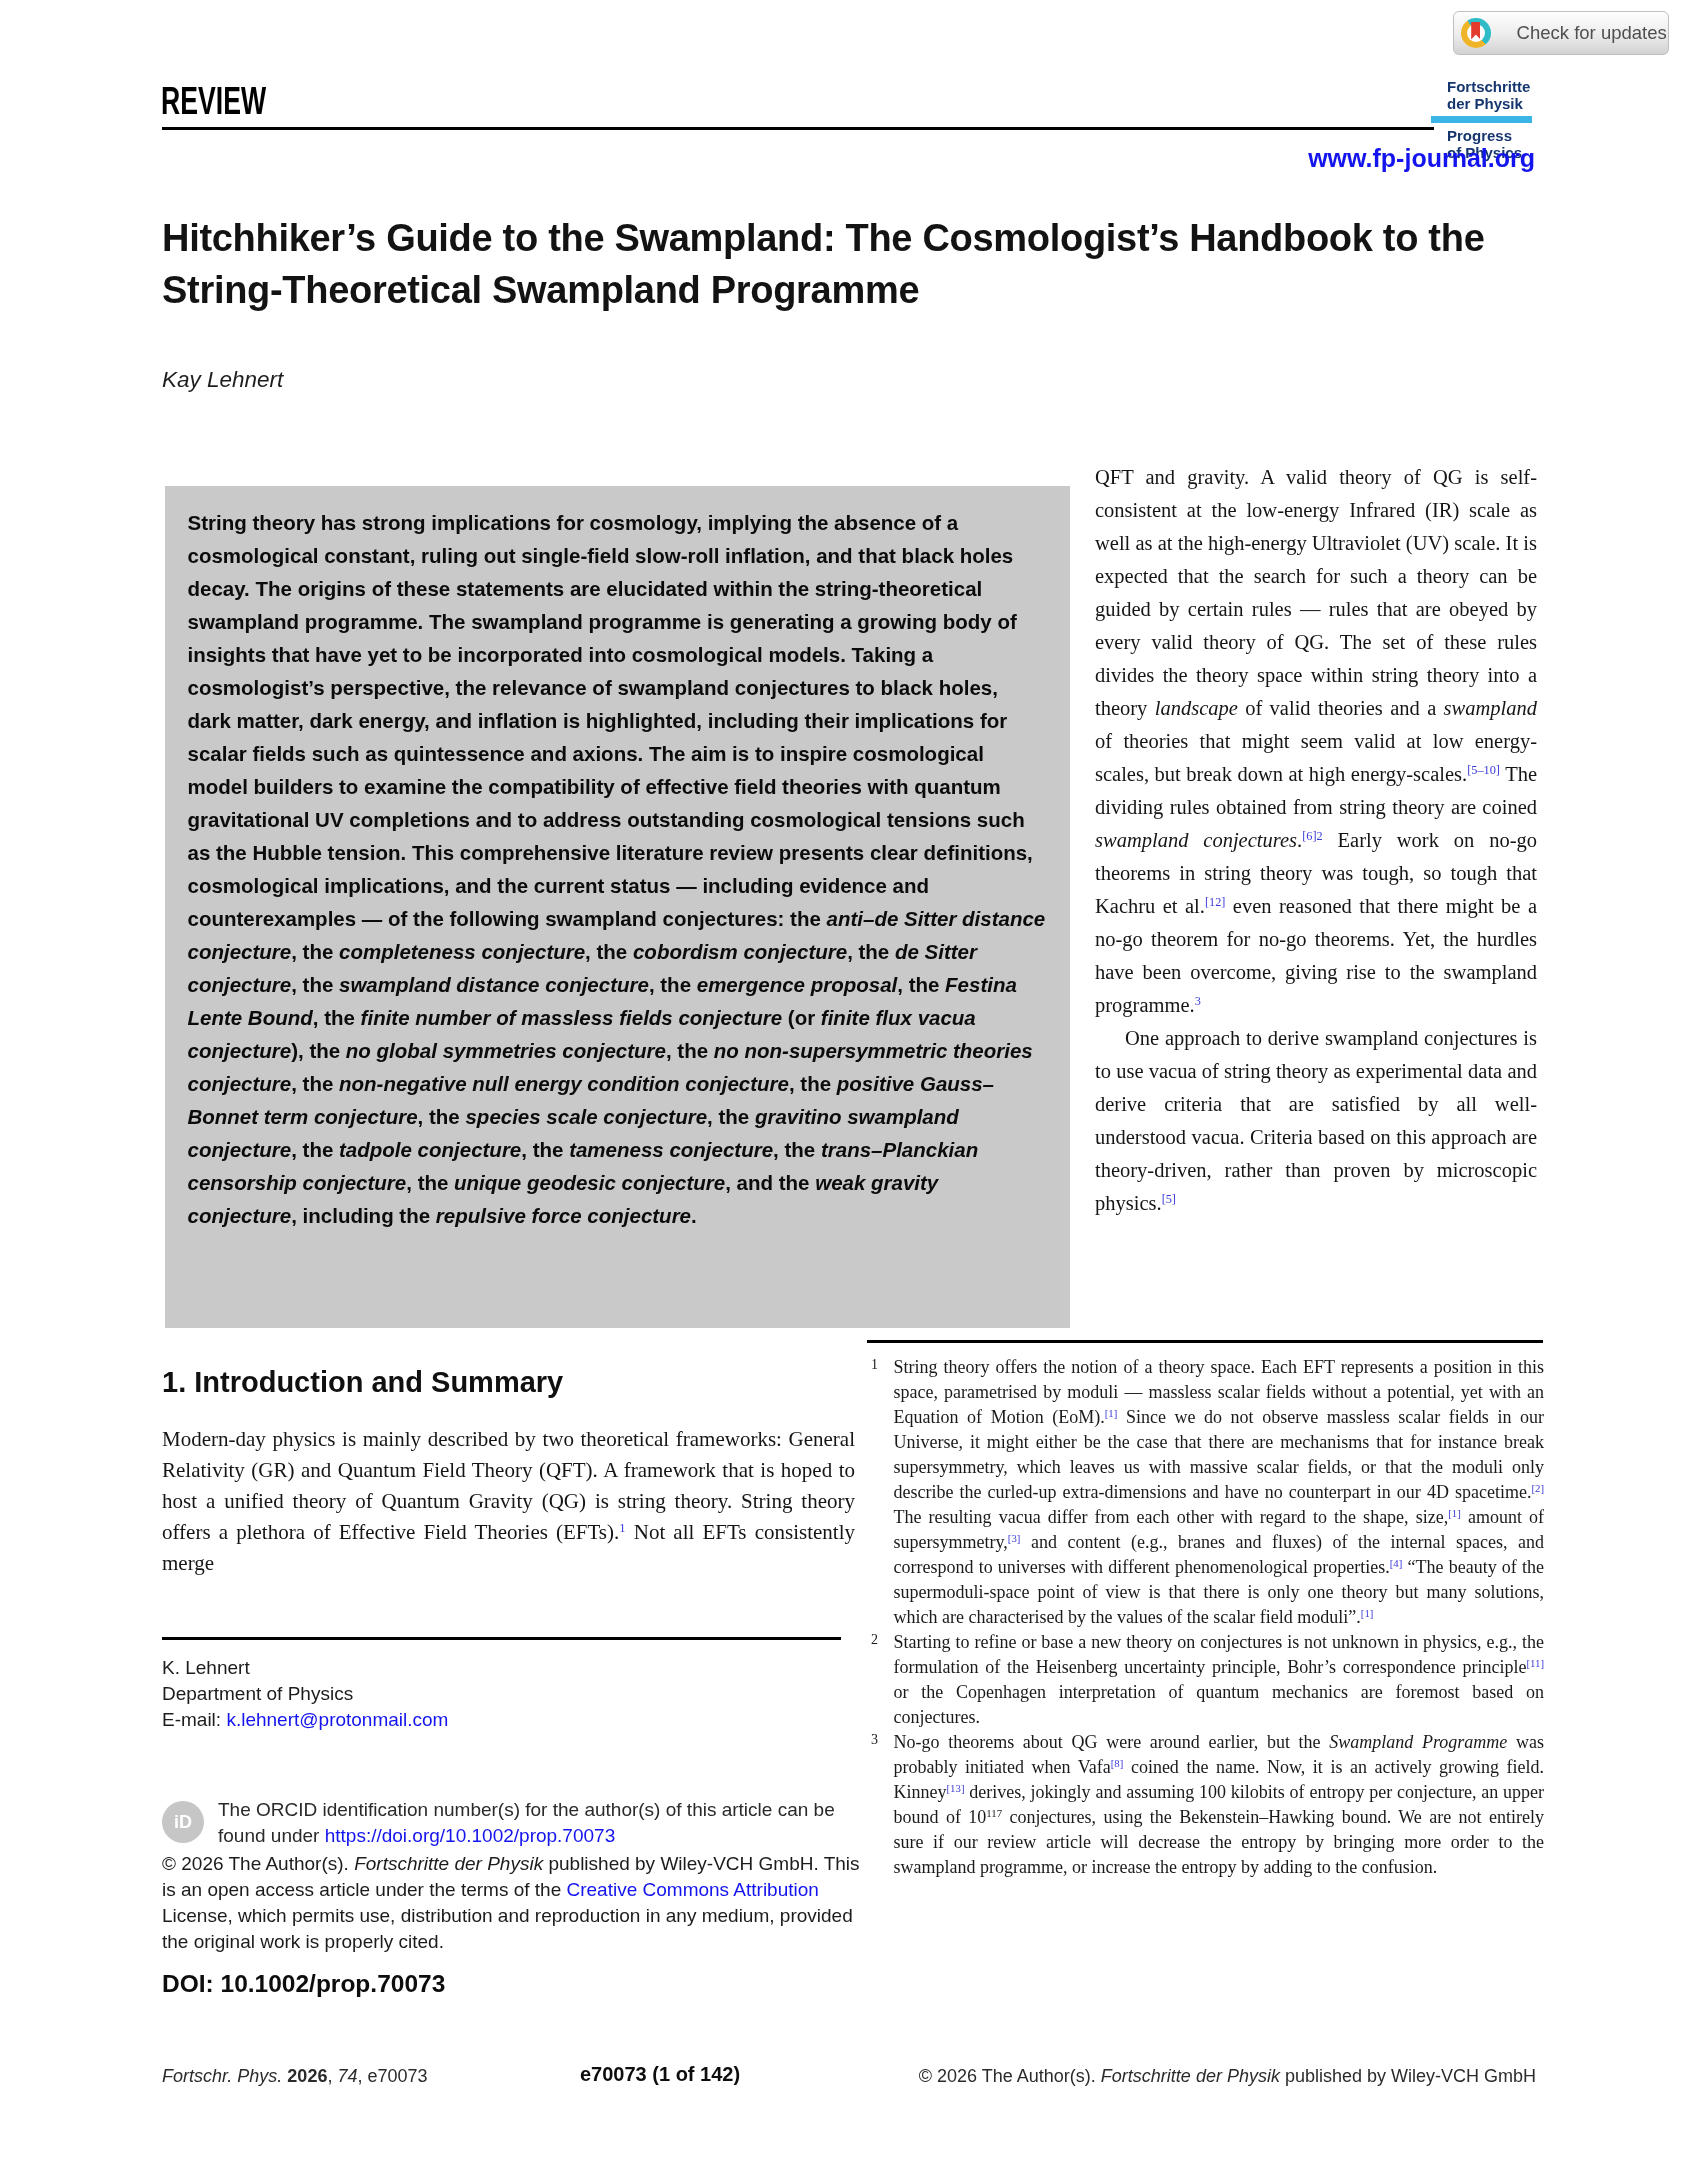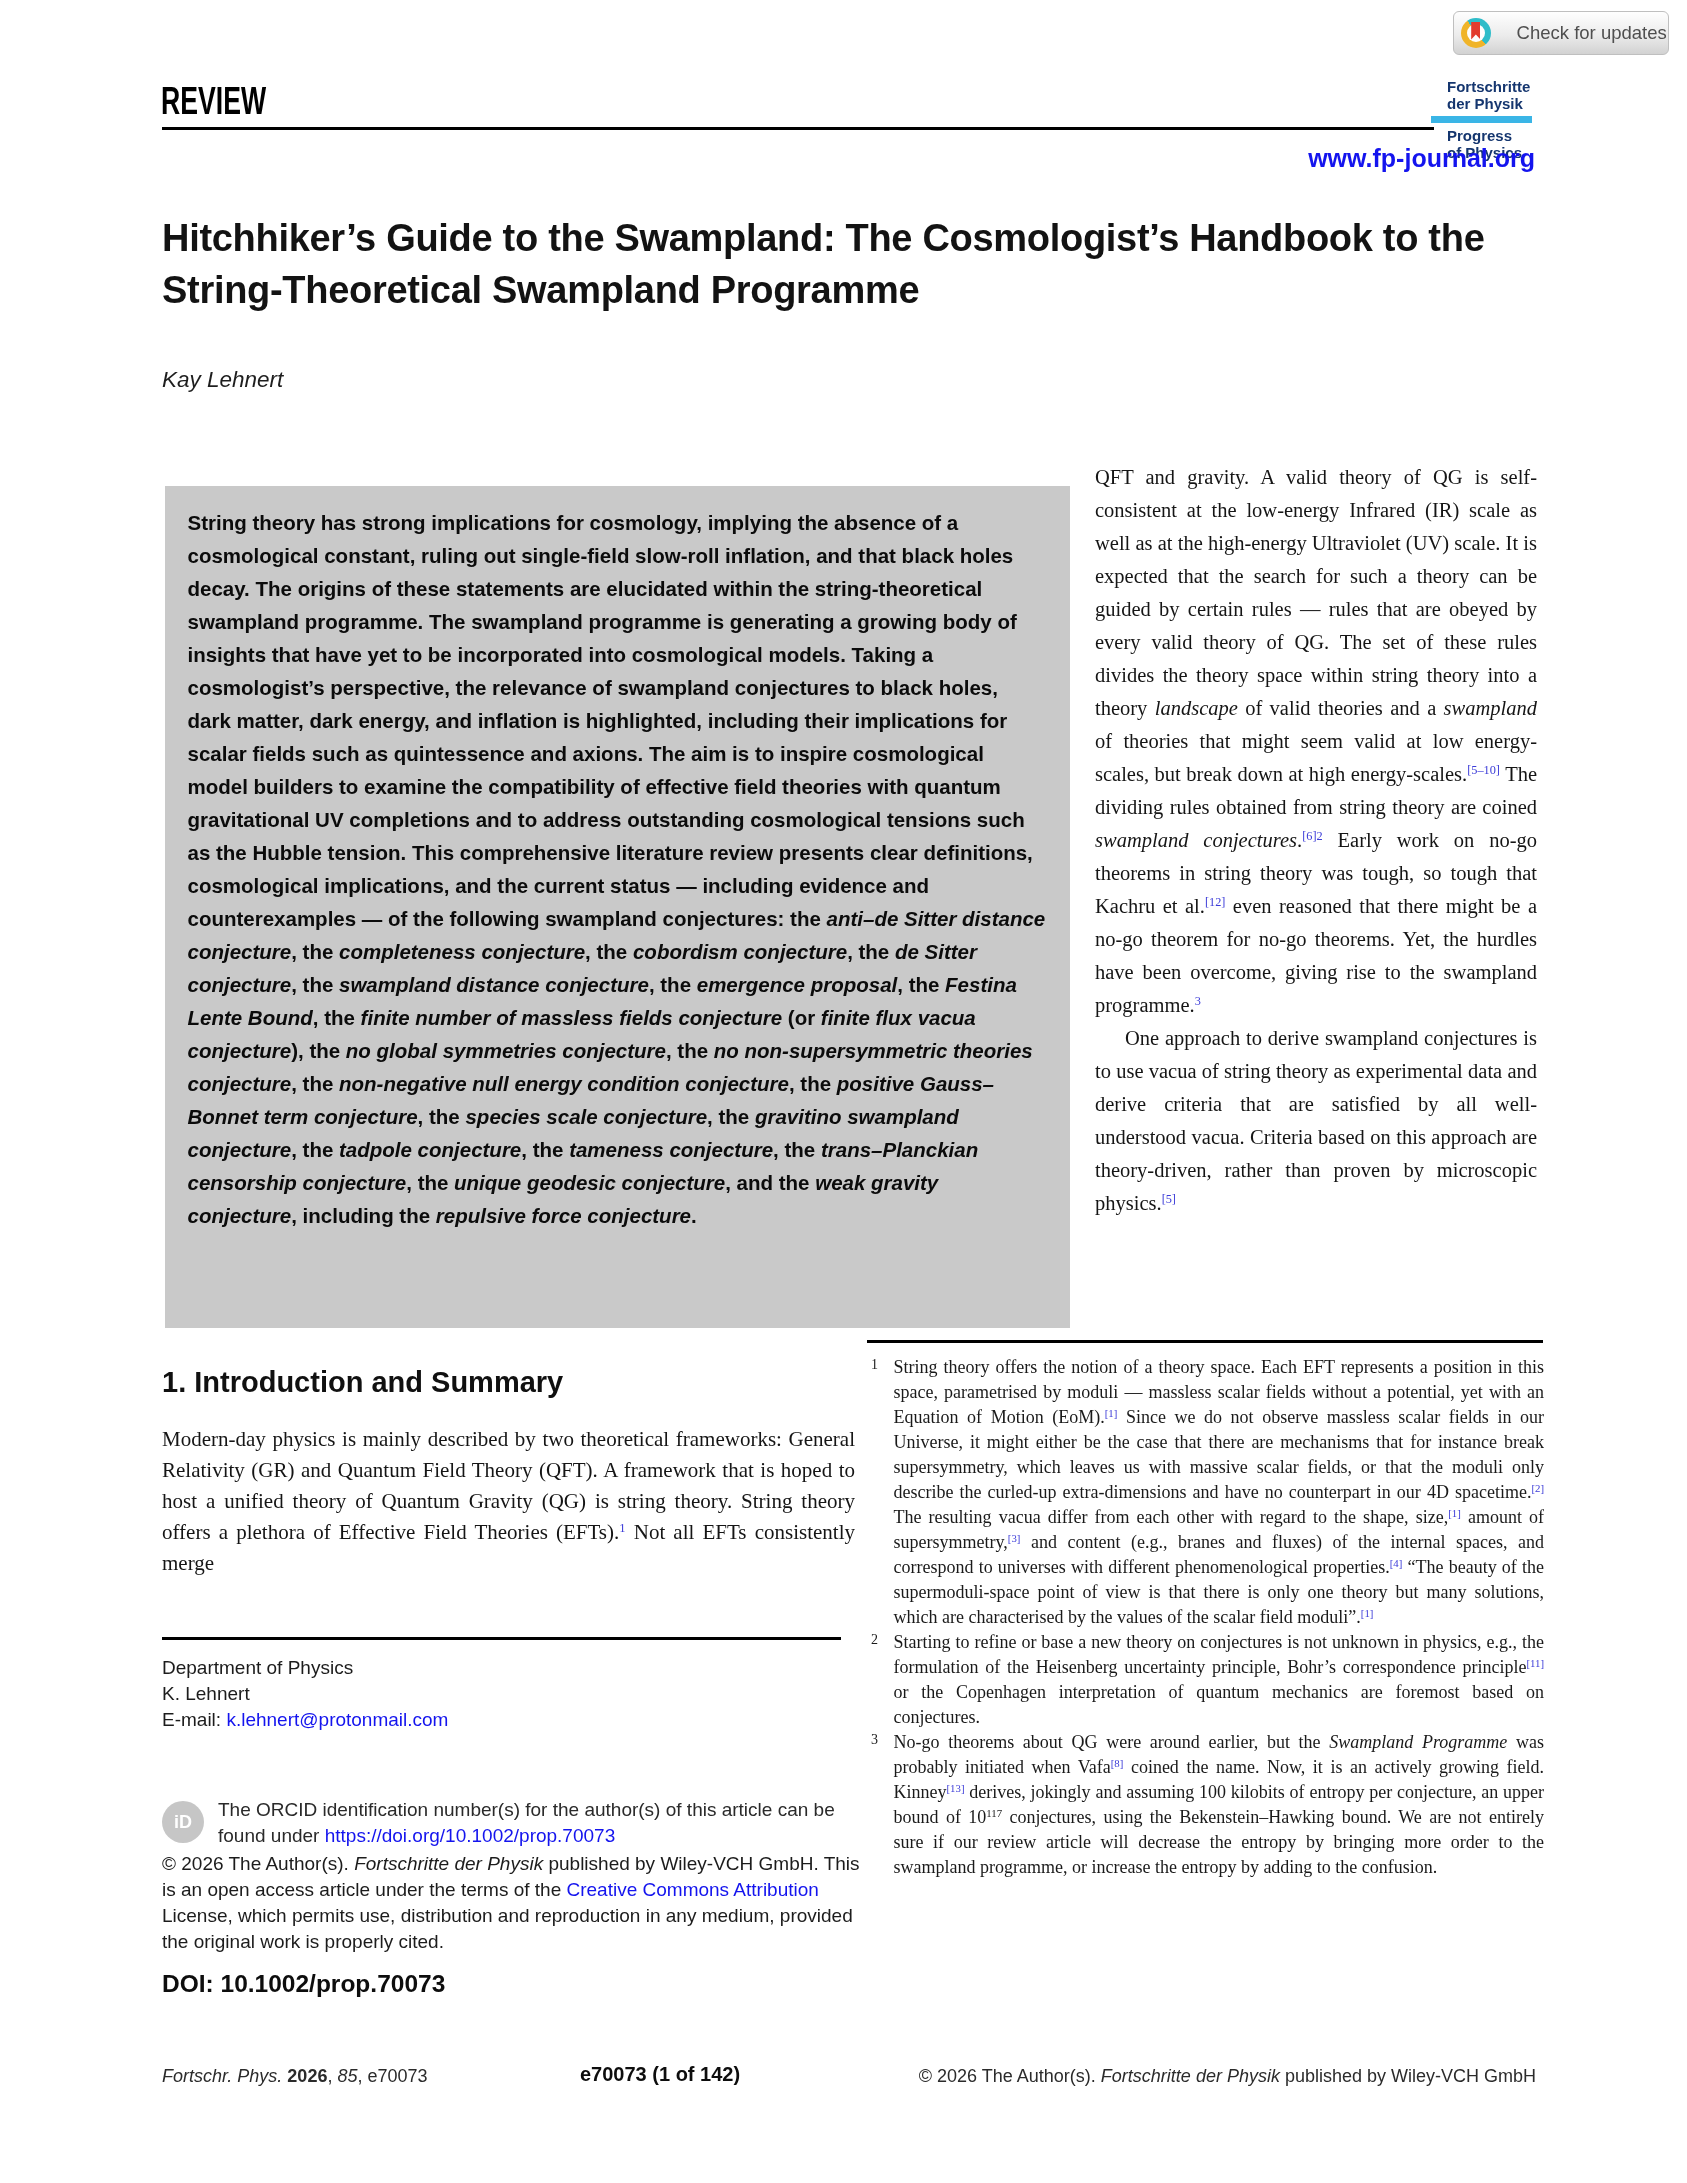--- a/index.html
+++ b/index.html
@@ -106,22 +106,22 @@
     <div class="p1"><span>QFT and gravity. A valid theory of QG is self-consistent at the low-energy Infrared (IR) scale as well as at the high-energy Ultraviolet (UV) scale. It is expected that the search for such a theory can be guided by certain rules — rules that are obeyed by every valid theory of QG. The set of these rules divides the theory space within string theory into a theory </span><span class="seg-i">landscape</span><span> of valid theories and a </span><span class="seg-i">swampland</span><span> of theories that might seem valid at low energy-scales, but break down at high energy-scales.</span><span class="seg-sup">[5–10]</span><span> The dividing rules obtained from string theory are coined </span><span class="seg-i">swampland conjectures</span><span>.</span><span class="seg-sup">[6]2</span><span> Early work on no-go theorems in string theory was tough, so tough that Kachru et al.</span><span class="seg-sup">[12]</span><span> even reasoned that there might be a no-go theorem for no-go theorems. Yet, the hurdles have been overcome, giving rise to the swampland programme.</span><span class="seg-sup">3</span></div>
     <div class="p2"><span>One approach to derive swampland conjectures is to use vacua of string theory as experimental data and derive criteria that are satisfied by all well-understood vacua. Criteria based on this approach are theory-driven, rather than proven by microscopic physics.</span><span class="seg-sup">[5]</span></div>
   </div>
 
   <h2 class="abs intro-heading" style="margin:0;">1. Introduction and Summary</h2>
   <div class="abs intro-para"><span>Modern-day physics is mainly described by two theoretical frameworks: General Relativity (GR) and Quantum Field Theory (QFT). A framework that is hoped to host a unified theory of Quantum Gravity (QG) is string theory. String theory offers a plethora of Effective Field Theories (EFTs).</span><span class="seg-sup">1</span><span> Not all EFTs consistently merge</span></div>
 
   <div class="abs author-divider"></div>
 
   <div class="abs contact">
+    <div>K. Lehnert</div>
     <div>Department of Physics</div>
-    <div>K. Lehnert</div>
     <div><span>E-mail: </span><span class="seg-link">k.lehnert@protonmail.com</span></div>
   </div>
 
   <div class="abs orcid-row">
     <div class="orcid-icon">iD</div>
     <div class="orcid-text"><span>The ORCID identification number(s) for the author(s) of this article can be found under </span><span class="seg-link">https://doi.org/10.1002/prop.70073</span></div>
   </div>
 
   <div class="abs license"><span>© 2026 The Author(s). </span><span class="seg-i">Fortschritte der Physik</span><span> published by Wiley-VCH GmbH. This is an open access article under the terms of the </span><span class="seg-link">Creative Commons Attribution</span><span> License, which permits use, distribution and reproduction in any medium, provided the original work is properly cited.</span></div>
 
@@ -137,18 +137,18 @@
     <div class="fn">
       <span class="fn-marker">2</span>
       <span><span>Starting to refine or base a new theory on conjectures is not unknown in physics, e.g., the formulation of the Heisenberg uncertainty principle, Bohr’s correspondence principle</span><span class="seg-sup">[11]</span><span> or the Copenhagen interpretation of quantum mechanics are foremost based on conjectures.</span></span>
     </div>
     <div class="fn">
       <span class="fn-marker">3</span>
       <span><span>No-go theorems about QG were around earlier, but the </span><span class="seg-i">Swampland Programme</span><span> was probably initiated when Vafa</span><span class="seg-sup">[8]</span><span> coined the name. Now, it is an actively growing field. Kinney</span><span class="seg-sup">[13]</span><span> derives, jokingly and assuming 100 kilobits of entropy per conjecture, an upper bound of 10</span><span class="seg-supk">117</span><span> conjectures, using the Bekenstein–Hawking bound. We are not entirely sure if our review article will decrease the entropy by bringing more order to the swampland programme, or increase the entropy by adding to the confusion.</span></span>
     </div>
   </div>
 
-  <div class="abs footer-left"><span class="seg-i">Fortschr. Phys. </span><span class="seg-b">2026</span><span>, </span><span class="seg-i">85</span><span>, e70073</span></div>
+  <div class="abs footer-left"><span class="seg-i">Fortschr. Phys. </span><span class="seg-b">2026</span><span>, </span><span class="seg-i">74</span><span>, e70073</span></div>
   <div class="abs footer-center">e70073 (1 of 142)</div>
   <div class="abs footer-right"><span>© 2026 The Author(s). </span><span class="seg-i">Fortschritte der Physik</span><span> published by Wiley-VCH GmbH</span></div>
 
 </div>
 
 
 </body></html>

